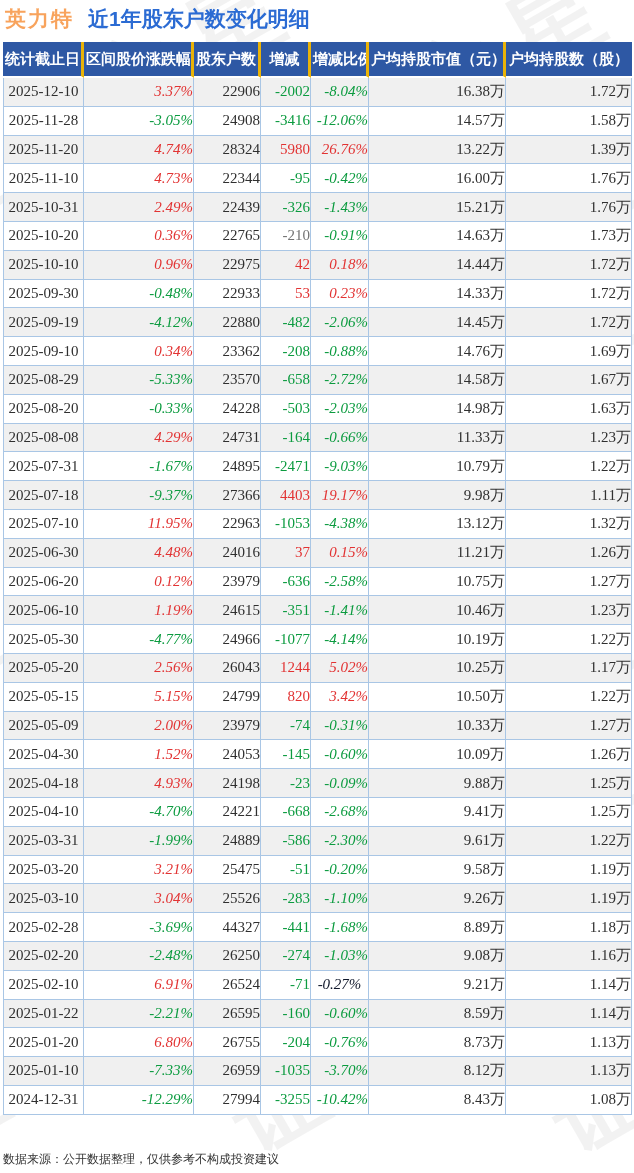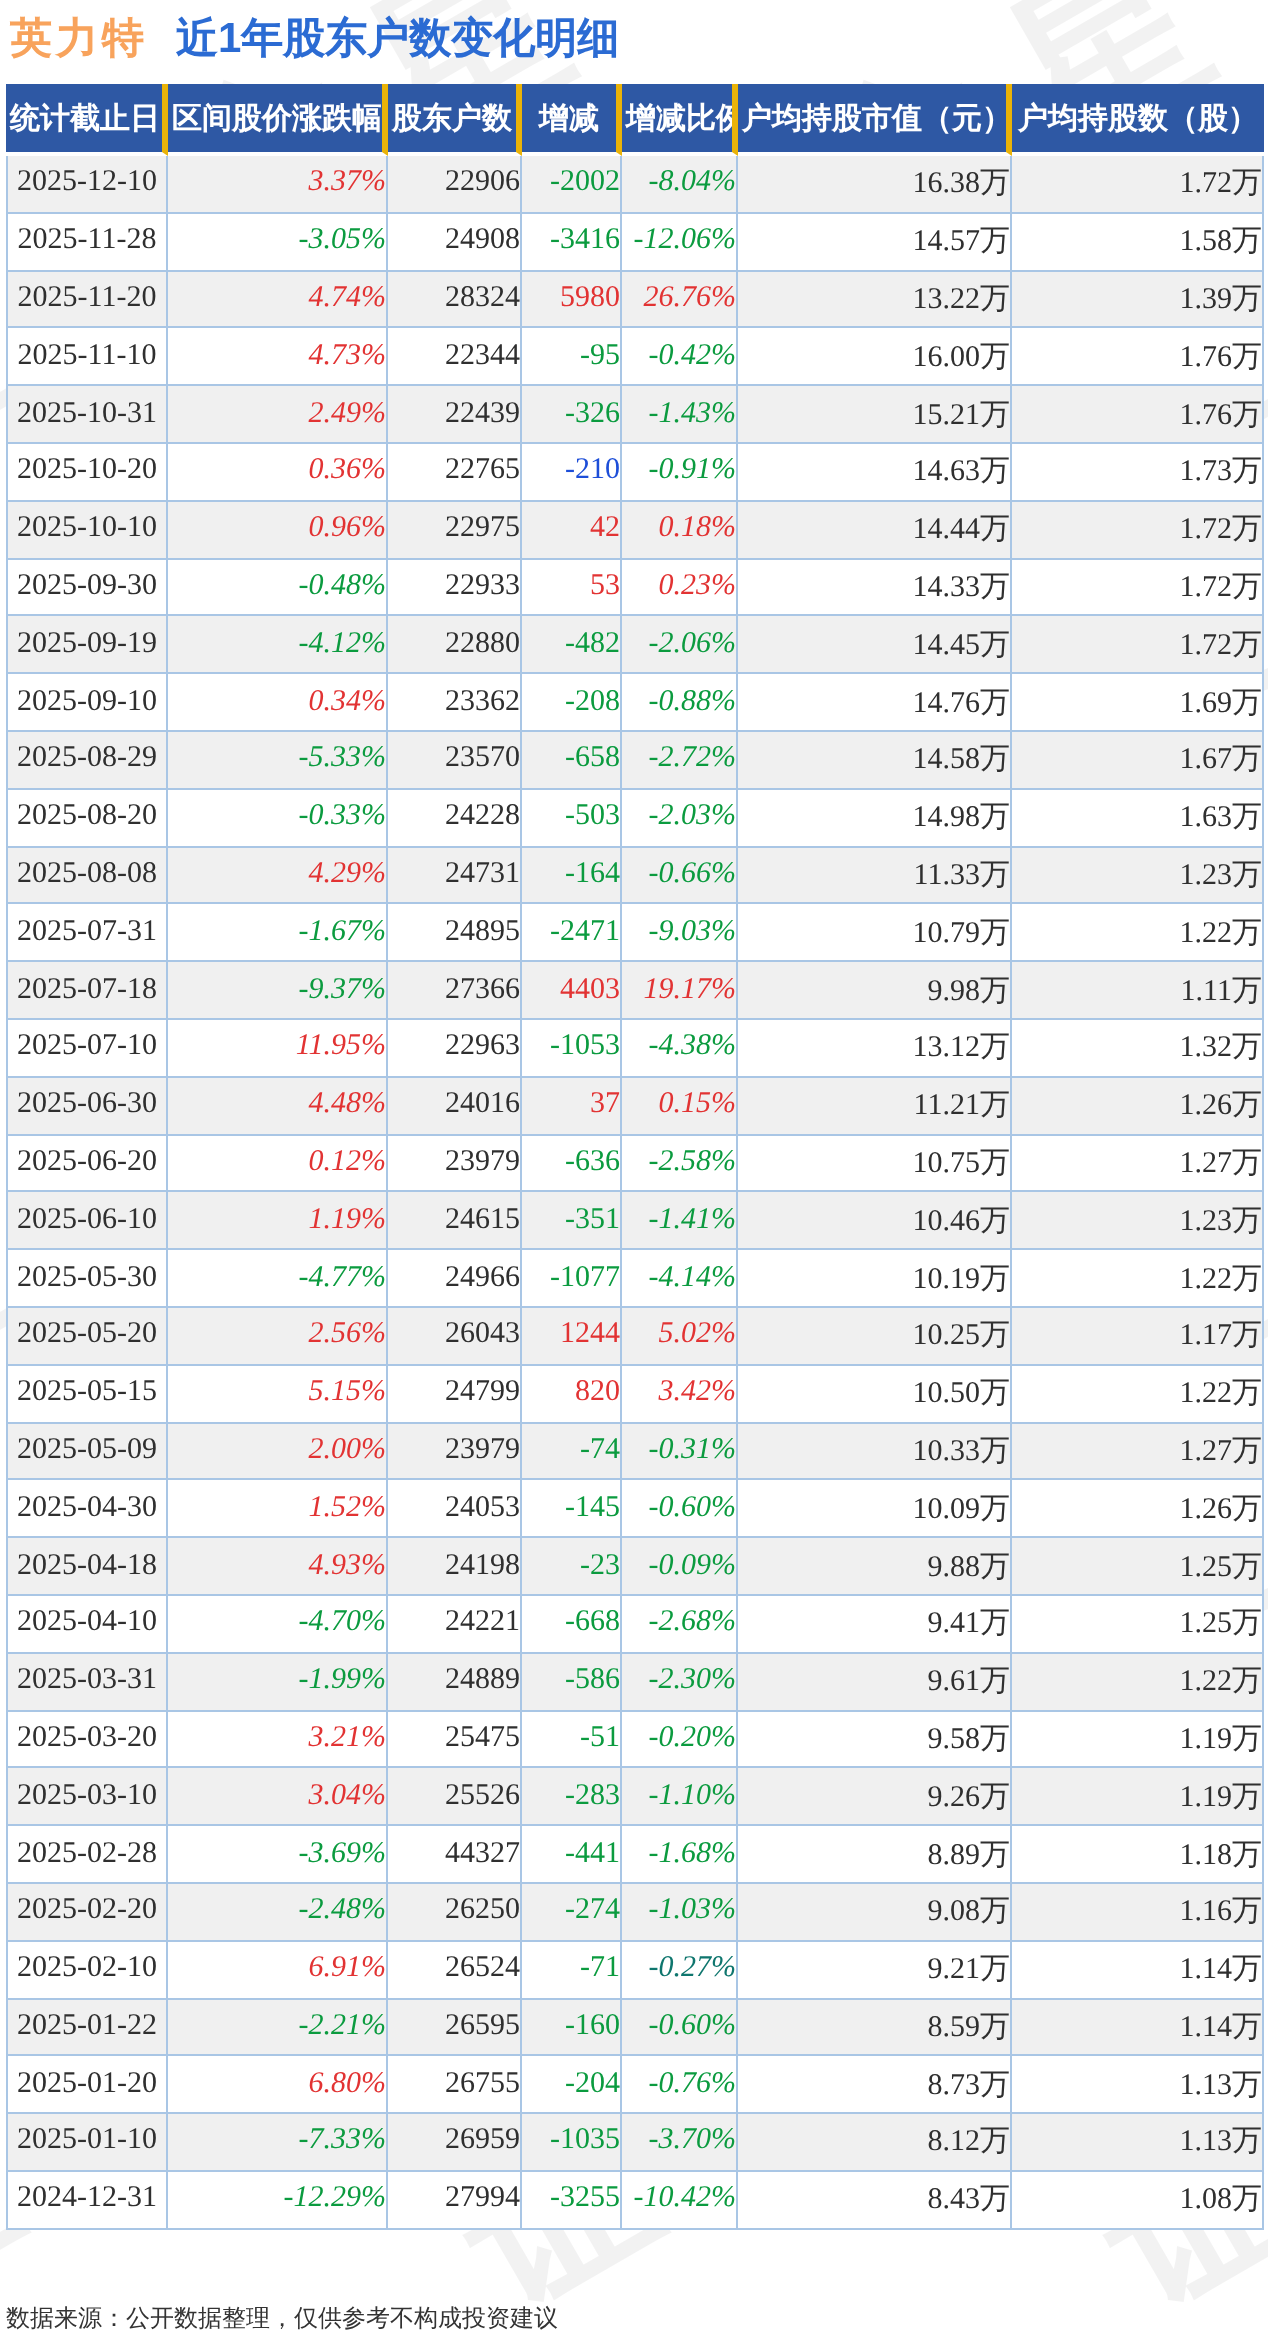--- a/index.html
+++ b/index.html
@@ -161,21 +161,21 @@
         <td class="col2">22439</td>
         <td class="col3" style="color: rgb(11, 155, 63);">-326</td>
         <td class="col4" style="color: rgb(11, 155, 63);">-1.43%</td>
         <td class="col5">15.21万</td>
         <td class="col6">1.76万</td>
       </tr>
       <tr>
         <td class="col0">2025-10-20</td>
         <td class="col1" style="color: rgb(226, 51, 51);">0.36%</td>
         <td class="col2">22765</td>
-        <td class="col3" style="color: #1d4ed8;">-210</td>
+        <td class="col3" style="color: #737373;">-210</td>
         <td class="col4" style="color: rgb(11, 155, 63);">-0.91%</td>
         <td class="col5">14.63万</td>
         <td class="col6">1.73万</td>
       </tr>
       <tr class="alt">
         <td class="col0">2025-10-10</td>
         <td class="col1" style="color: rgb(226, 51, 51);">0.96%</td>
         <td class="col2">22975</td>
         <td class="col3" style="color: rgb(226, 51, 51);">42</td>
         <td class="col4" style="color: rgb(226, 51, 51);">0.18%</td>
@@ -396,21 +396,21 @@
         <td class="col3" style="color: rgb(11, 155, 63);">-274</td>
         <td class="col4" style="color: rgb(11, 155, 63);">-1.03%</td>
         <td class="col5">9.08万</td>
         <td class="col6">1.16万</td>
       </tr>
       <tr>
         <td class="col0">2025-02-10</td>
         <td class="col1" style="color: rgb(226, 51, 51);">6.91%</td>
         <td class="col2">26524</td>
         <td class="col3" style="color: rgb(11, 155, 63);">-71</td>
-        <td class="col4" style="color: #0f766e;">-0.27%</td>
+        <td class="col4" style="color: #0f172a; text-align: center;">-0.27%</td>
         <td class="col5">9.21万</td>
         <td class="col6">1.14万</td>
       </tr>
       <tr class="alt">
         <td class="col0">2025-01-22</td>
         <td class="col1" style="color: rgb(11, 155, 63);">-2.21%</td>
         <td class="col2">26595</td>
         <td class="col3" style="color: rgb(11, 155, 63);">-160</td>
         <td class="col4" style="color: rgb(11, 155, 63);">-0.60%</td>
         <td class="col5">8.59万</td>

